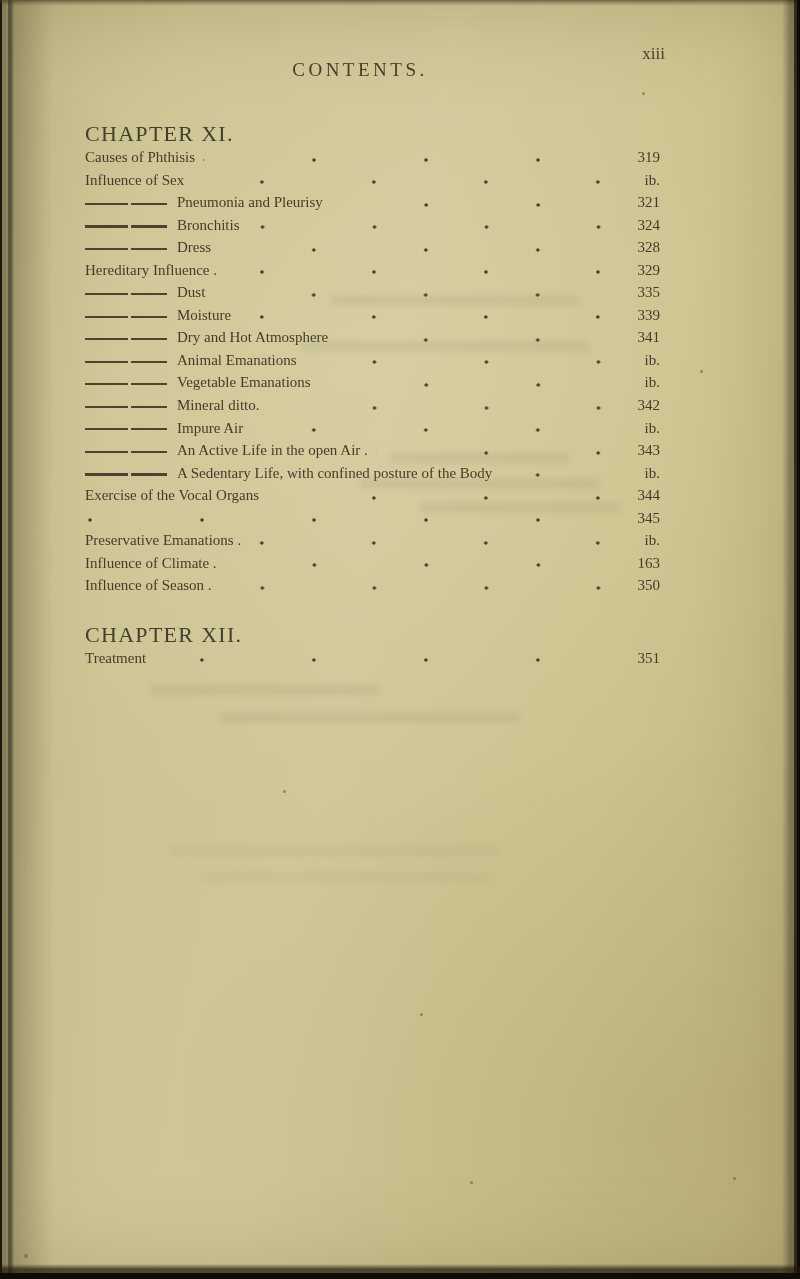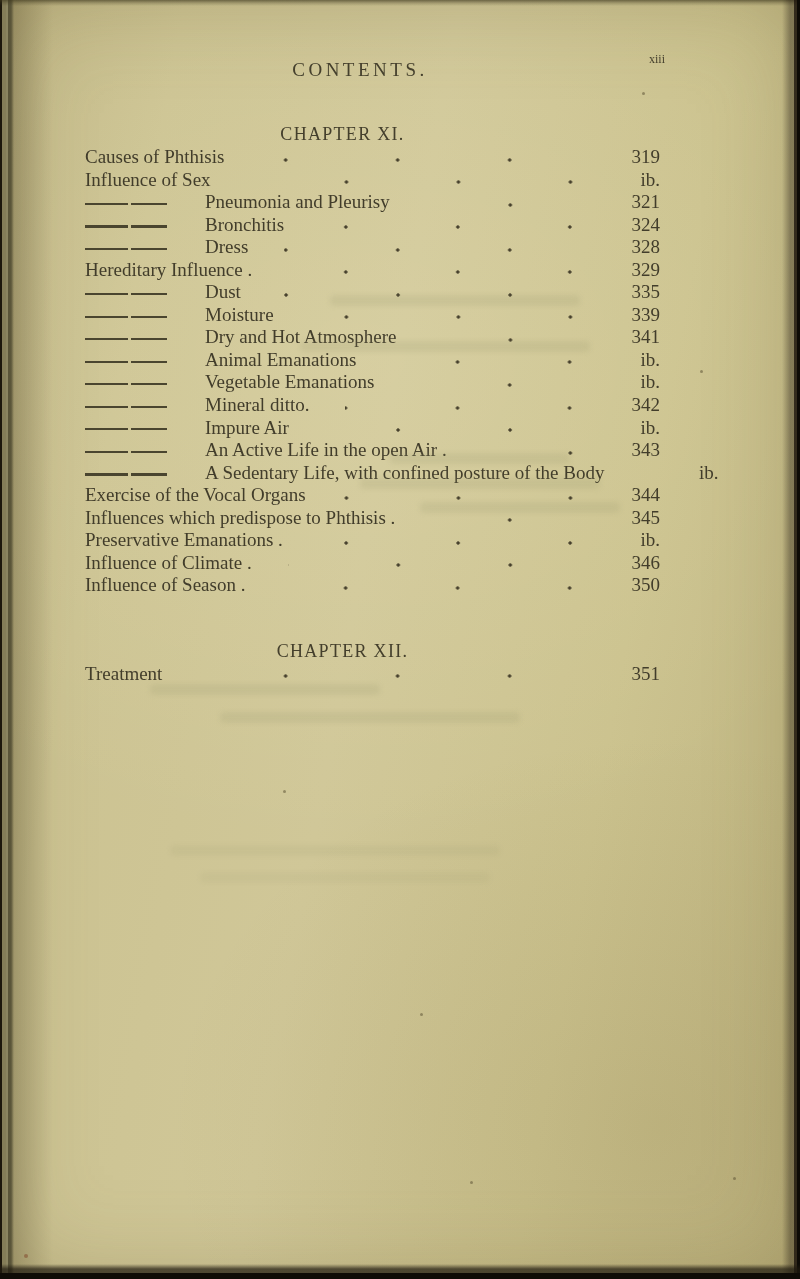--- a/index.html
+++ b/index.html
@@ -25,32 +25,32 @@
   .edge-right{position:absolute;right:0;top:0;bottom:0;width:18px;
     background:linear-gradient(to left,#0e0b06 0 3px,rgba(28,20,12,.85) 3px 6px,rgba(28,20,12,.35) 6px 10px,rgba(28,20,12,0) 18px);}
   .edge-bottom{position:absolute;left:0;right:0;bottom:0;height:15px;
     background:linear-gradient(to top,#0f0c06 0 6px,rgba(30,25,14,.7) 6px 10px,rgba(30,25,14,0) 15px);}
   .gutter-shadow{position:absolute;left:11px;top:0;bottom:0;width:42px;
     background:linear-gradient(to right,rgba(70,60,30,.28),rgba(70,60,30,0));}
 
   
   .running-header{position:absolute;left:85px;width:550px;top:59px;text-align:center;
     font-size:19px;letter-spacing:3.5px;color:#45402d;}
-  .folio{position:absolute;right:135px;top:52px;font-size:12px;color:#45402d;}
+  .folio{position:absolute;right:135px;top:44px;font-size:17px;color:#45402d;}
 
   
   .content{position:absolute;left:85px;top:0;width:575px;}
-  .chapter-heading{height:24px;line-height:24px;text-align:center;padding-right:60px;
-    font-size:18px;letter-spacing:1.3px;color:#443f2c;}
+  .chapter-heading{height:24px;line-height:24px;padding-right:60px;
+    font-size:22px;letter-spacing:1.3px;color:#443f2c;}
   .toc-section:first-child .chapter-heading{margin-top:122px;}
-  .toc-section + .toc-section{margin-top:42px;}
+  .toc-section + .toc-section{margin-top:26px;}
   .page-label{height:18px;line-height:18px;text-align:right;font-size:12.5px;
     letter-spacing:.4px;padding-right:2px;color:#49442f;}
   .row{display:flex;align-items:flex-end;height:22.55px;line-height:22.55px;
-    font-size:19px;color:#423d2b;white-space:nowrap;gap:28px;}
+    font-size:15px;color:#423d2b;white-space:nowrap;}
   .dash{flex:none;width:82px;height:2.2px;align-self:center;margin-right:10px;margin-top:3px;
     background:linear-gradient(to right,#4a452f 0 52%,rgba(74,69,47,0) 52% 56%,#4a452f 56% 100%);}
   .lbl{flex:none;padding-right:8px;}
   .leader{flex:1;align-self:stretch;margin-right:6px;
     background-image:radial-gradient(circle,rgba(62,56,38,.95) 1.4px,rgba(62,56,38,0) 1.9px);
     background-repeat:repeat-x;background-size:112px 6px;
     background-position:right 16px bottom 6px;}
   .row:nth-child(odd) .leader{background-position:right 68px bottom 6px;}
   .pg{flex:none;min-width:44px;text-align:right;}
 
@@ -158,33 +158,32 @@
             <div class="lbl">A Sedentary Life, with confined posture of the Body</div>
             <div class="leader"></div>
             <div class="pg">ib.</div>
           </div>
           <div class="row">
             <div class="lbl">Exercise of the Vocal Organs</div>
             <div class="leader"></div>
             <div class="pg">344</div>
           </div>
           <div class="row">
-            <div class="lbl">Influences which predispose to Phthisis .</div>
             <div class="leader"></div>
             <div class="pg">345</div>
           </div>
           <div class="row">
             <div class="lbl">Preservative Emanations .</div>
             <div class="leader"></div>
             <div class="pg">ib.</div>
           </div>
           <div class="row">
             <div class="lbl">Influence of Climate .</div>
             <div class="leader"></div>
-            <div class="pg">346</div>
+            <div class="pg">163</div>
           </div>
           <div class="row">
             <div class="lbl">Influence of Season .</div>
             <div class="leader"></div>
             <div class="pg">350</div>
           </div>
         </div>
         <div class="toc-section">
           <div class="chapter-heading">CHAPTER XII.</div>
           <div class="row">

